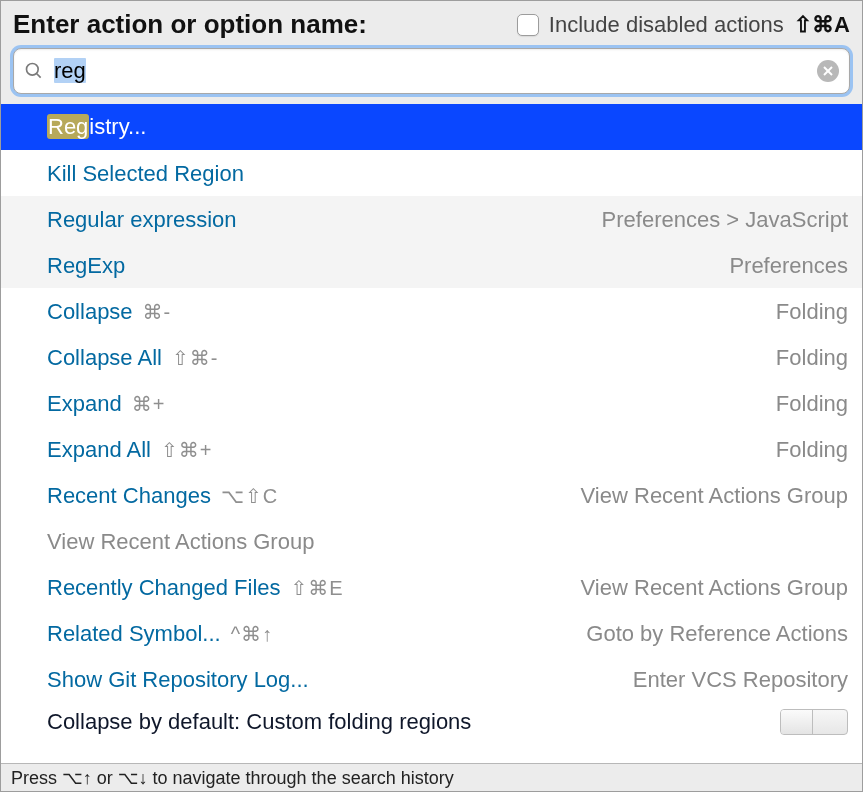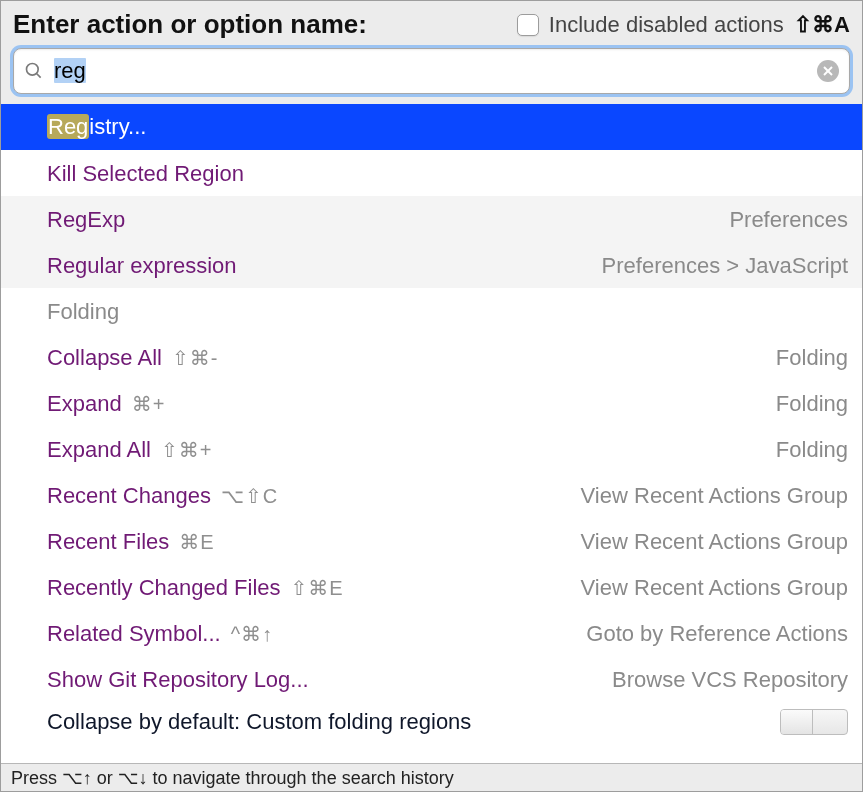--- a/index.html
+++ b/index.html
@@ -38,21 +38,21 @@
     width: 22px; height: 22px; border-radius: 50%; background: #b8b8b8; color: #fff;
     display: flex; align-items: center; justify-content: center; font-size: 15px; font-weight: 800;
   }
 
   .results { flex: 1; overflow: hidden; background: #fff; }
   .row {
     display: flex; align-items: center; height: 46px; padding: 0 14px 0 46px;
     font-size: 22px; border-top: 1px solid rgba(0,0,0,0);
   }
   .row .left { flex: 1; display: flex; align-items: baseline; gap: 10px; white-space: nowrap; overflow: hidden; text-overflow: ellipsis; }
-  .row .label { color: #701a75; }
+  .row .label { color: #0369a1; }
   .row .sc { color: #8f8f8f; font-size: 20px; font-weight: 500; letter-spacing: 1px; }
   .row .right { color: #8a8a8a; font-size: 22px; white-space: nowrap; }
   .row.selected { background: #0a47ff; border-top: 0; }
   .row.selected .label { color: #fff; }
   .row.muted { background: #f4f4f4; }
   .match {
     background: #d7c97b; border-radius: 3px; padding: 0 1px;
   }
   .row.selected .match { background: #b7a95a; color: #fff; }
 
@@ -118,31 +118,35 @@
         <div class="right"></div>
       </div>
       <div class="row">
         <div class="left">
           <span class="label">Kill Selected Region</span>
         </div>
         <div class="right"></div>
       </div>
       <div class="row muted">
         <div class="left">
+          <span class="label">Regular expression</span>
+        </div>
+        <div class="right">Preferences &gt; JavaScript</div>
+      </div>
+      <div class="row muted">
+        <div class="left">
           <span class="label">RegExp</span>
         </div>
         <div class="right">Preferences</div>
       </div>
-      <div class="row muted">
-        <div class="left">
-          <span class="label">Regular expression</span>
-        </div>
-        <div class="right">Preferences &gt; JavaScript</div>
-      </div>
-      <div class="row">
+      <div class="row">
+        <div class="left">
+          <span class="label">Collapse</span>
+          <span class="sc">⌘-</span>
+        </div>
         <div class="right">Folding</div>
       </div>
       <div class="row">
         <div class="left">
           <span class="label">Collapse All</span>
           <span class="sc">⇧⌘-</span>
         </div>
         <div class="right">Folding</div>
       </div>
       <div class="row">
@@ -160,45 +164,41 @@
         <div class="right">Folding</div>
       </div>
       <div class="row">
         <div class="left">
           <span class="label">Recent Changes</span>
           <span class="sc">⌥⇧C</span>
         </div>
         <div class="right">View Recent Actions Group</div>
       </div>
       <div class="row">
-        <div class="left">
-          <span class="label">Recent Files</span>
-          <span class="sc">⌘E</span>
-        </div>
         <div class="right">View Recent Actions Group</div>
       </div>
       <div class="row">
         <div class="left">
           <span class="label">Recently Changed Files</span>
           <span class="sc">⇧⌘E</span>
         </div>
         <div class="right">View Recent Actions Group</div>
       </div>
       <div class="row">
         <div class="left">
           <span class="label">Related Symbol...</span>
           <span class="sc">^⌘↑</span>
         </div>
         <div class="right">Goto by Reference Actions</div>
       </div>
       <div class="row">
         <div class="left">
           <span class="label">Show Git Repository Log...</span>
         </div>
-        <div class="right">Browse VCS Repository</div>
+        <div class="right">Enter VCS Repository</div>
       </div>
       <div class="partial-row">
         <div class="left">
           <span class="label">Collapse by default: Custom folding regions</span>
         </div>
         <div class="toggle">
           <div class="knob"></div>
           <span>OFF</span>
         </div>
       </div>

